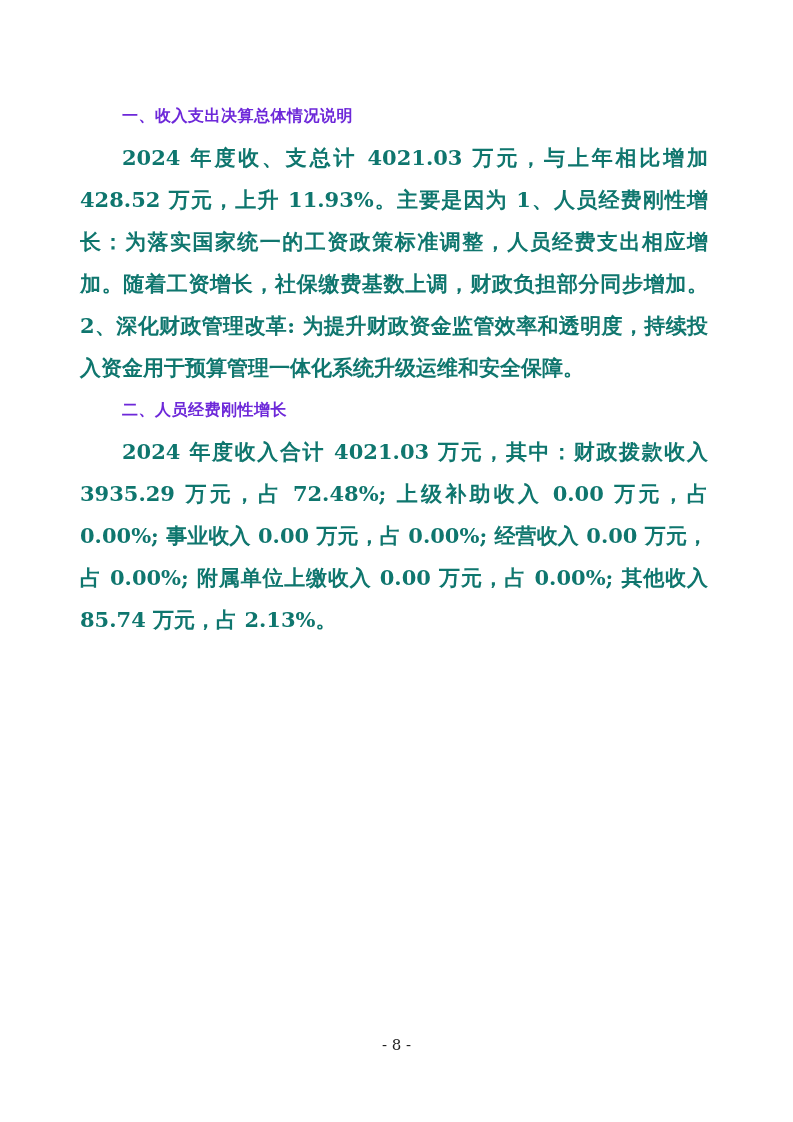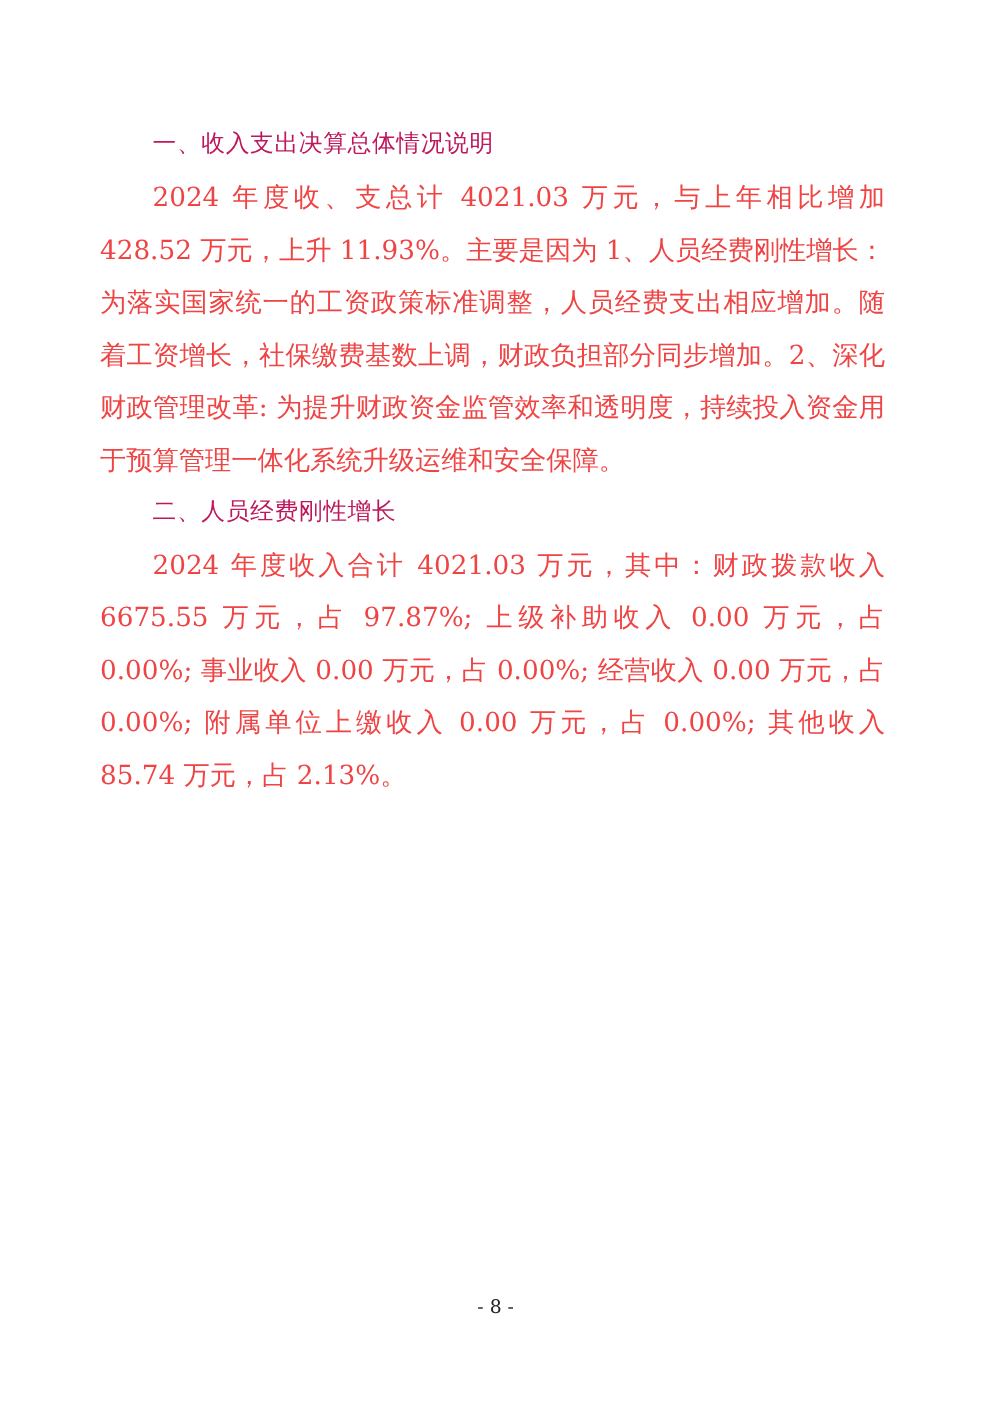--- a/index.html
+++ b/index.html
@@ -16,37 +16,38 @@
     overflow: hidden;
   }
   .content {
     position: absolute;
     left: 80px;
     top: 95px;
     width: 628px;
   }
   .section-heading {
     font-family: "Liberation Sans", "DejaVu Sans", sans-serif;
-    font-weight: 400;
-    font-size: 19px;
+    font-weight: 700;
+    font-size: 16px;
     line-height: 42px;
     margin: 0;
     text-indent: 42px;
-    color: #be185d;
+    color: #6d28d9;
     letter-spacing: 0.5px;
     white-space: nowrap;
   }
   .body-paragraph {
     font-family: "DejaVu Serif", "Liberation Serif", serif;
     font-size: 21px;
     line-height: 42px;
     margin: 0;
     text-indent: 42px;
     text-align: justify;
-    color: #ef4444;
+    color: #0f766e;
+    font-weight: bold;
   }
   .page-footer {
     position: absolute;
     left: 0;
     right: 0;
     top: 1034px;
     text-align: center;
     font-family: "DejaVu Serif", "Liberation Serif", serif;
     font-size: 15px;
     line-height: 22px;
@@ -54,16 +55,16 @@
   }
 </style>
 </head>
 <body>
 
 <div class="page">
   <div class="content">
     <h2 class="section-heading">一、收入支出决算总体情况说明</h2>
     <p class="body-paragraph">2024 年度收、支总计 4021.03 万元，与上年相比增加 428.52 万元，上升 11.93%。主要是因为 1、人员经费刚性增长：为落实国家统一的工资政策标准调整，人员经费支出相应增加。随着工资增长，社保缴费基数上调，财政负担部分同步增加。2、深化财政管理改革: 为提升财政资金监管效率和透明度，持续投入资金用于预算管理一体化系统升级运维和安全保障。</p>
     <h2 class="section-heading">二、人员经费刚性增长</h2>
-    <p class="body-paragraph">2024 年度收入合计 4021.03 万元，其中：财政拨款收入 6675.55 万元，占 97.87%; 上级补助收入 0.00 万元，占 0.00%; 事业收入 0.00 万元，占 0.00%; 经营收入 0.00 万元，占 0.00%; 附属单位上缴收入 0.00 万元，占 0.00%; 其他收入 85.74 万元，占 2.13%。</p>
+    <p class="body-paragraph">2024 年度收入合计 4021.03 万元，其中：财政拨款收入 3935.29 万元，占 72.48%; 上级补助收入 0.00 万元，占 0.00%; 事业收入 0.00 万元，占 0.00%; 经营收入 0.00 万元，占 0.00%; 附属单位上缴收入 0.00 万元，占 0.00%; 其他收入 85.74 万元，占 2.13%。</p>
   </div>
   <div class="page-footer">- 8 -</div>
 </div>
 
 </body></html>

